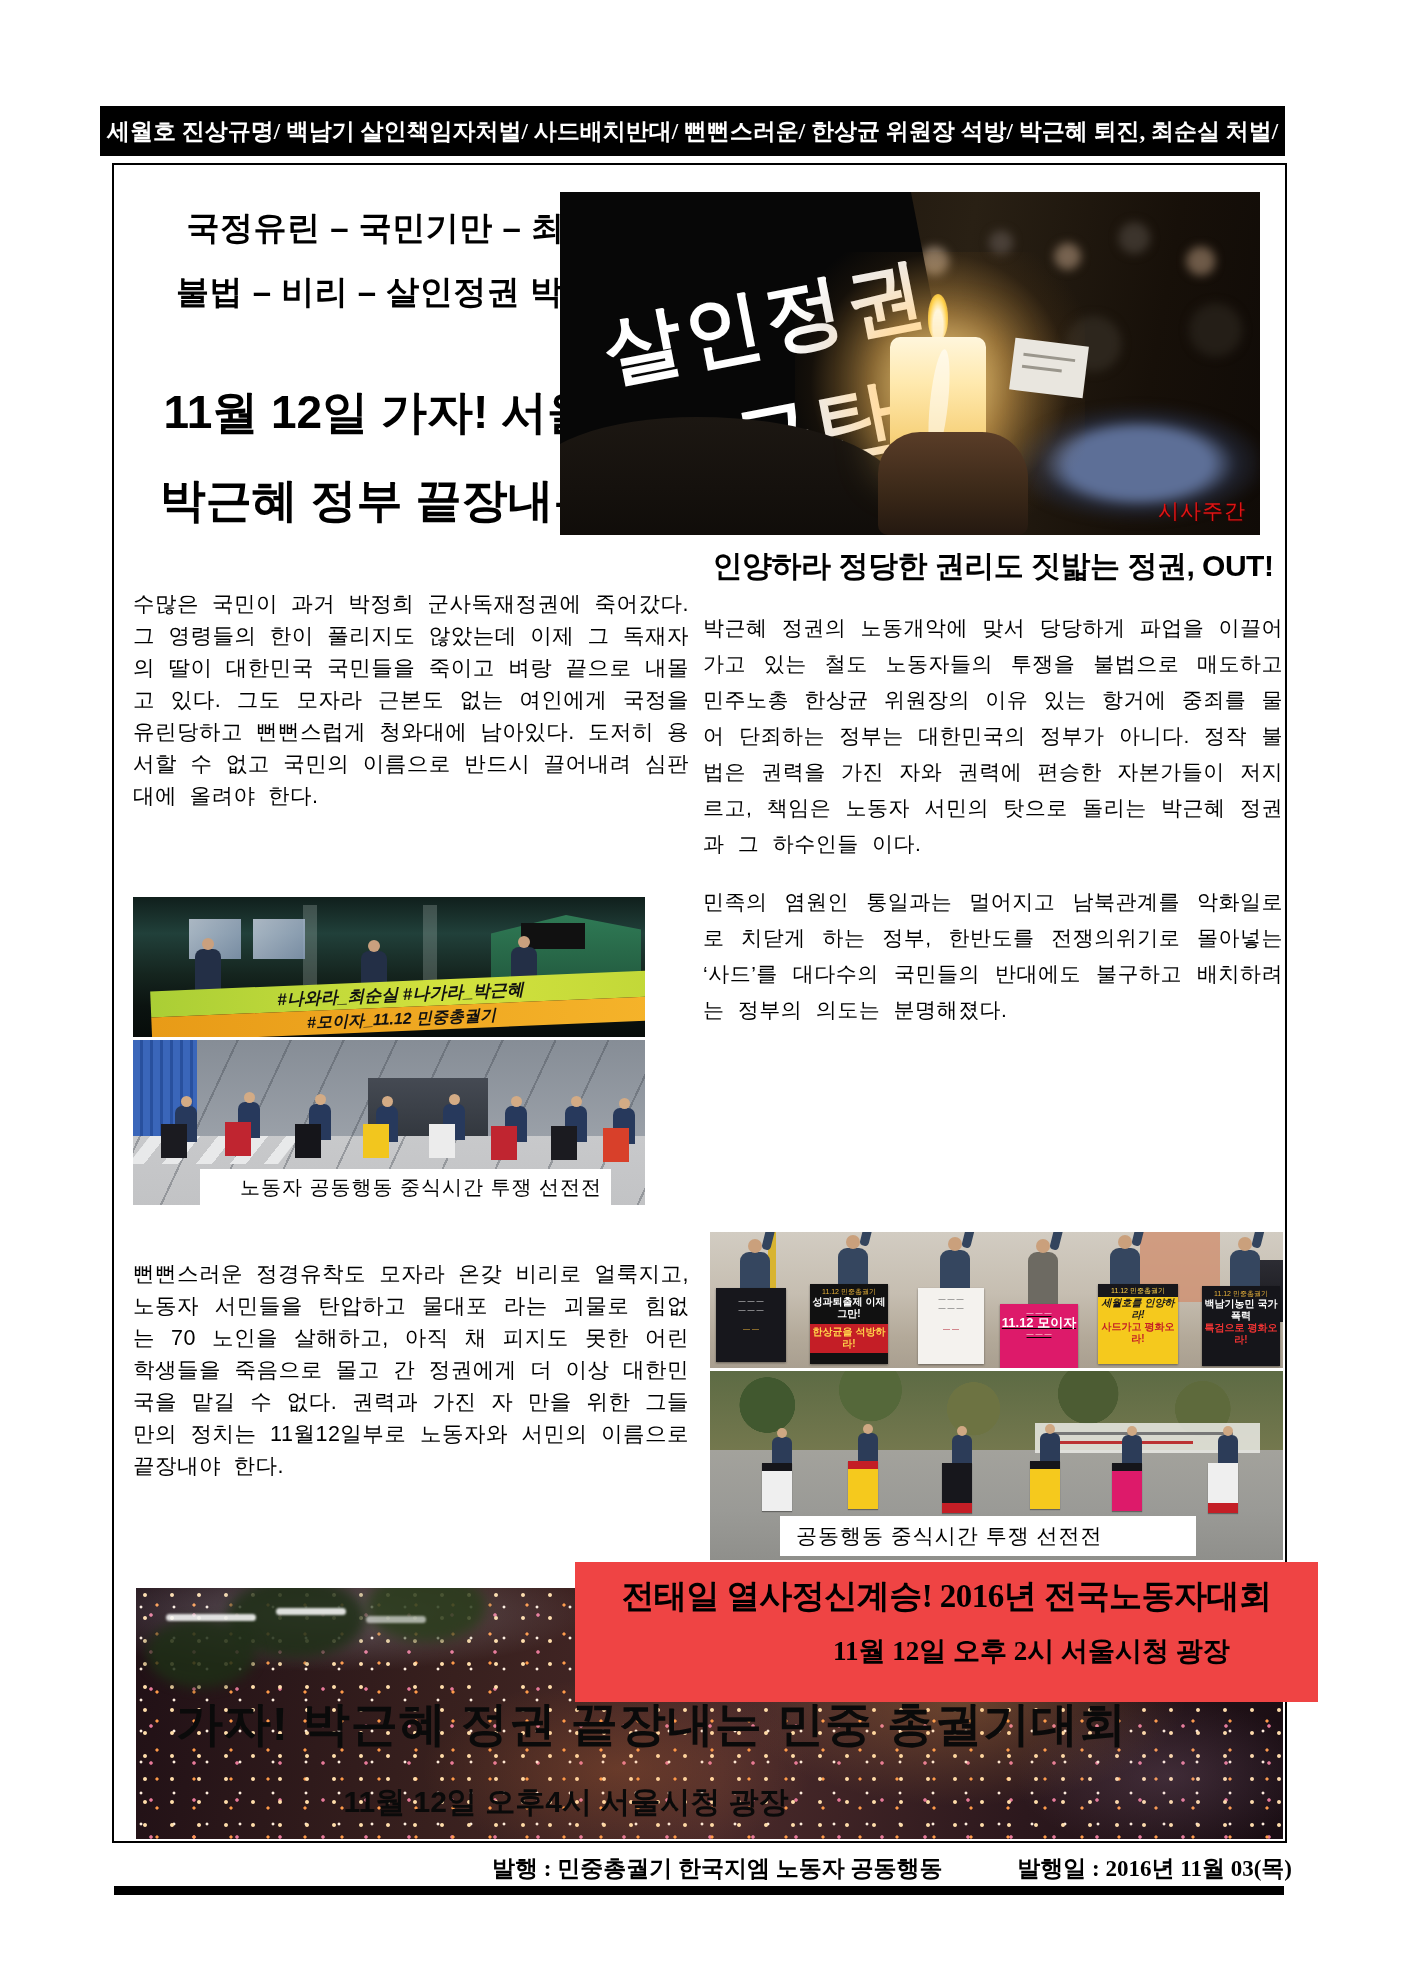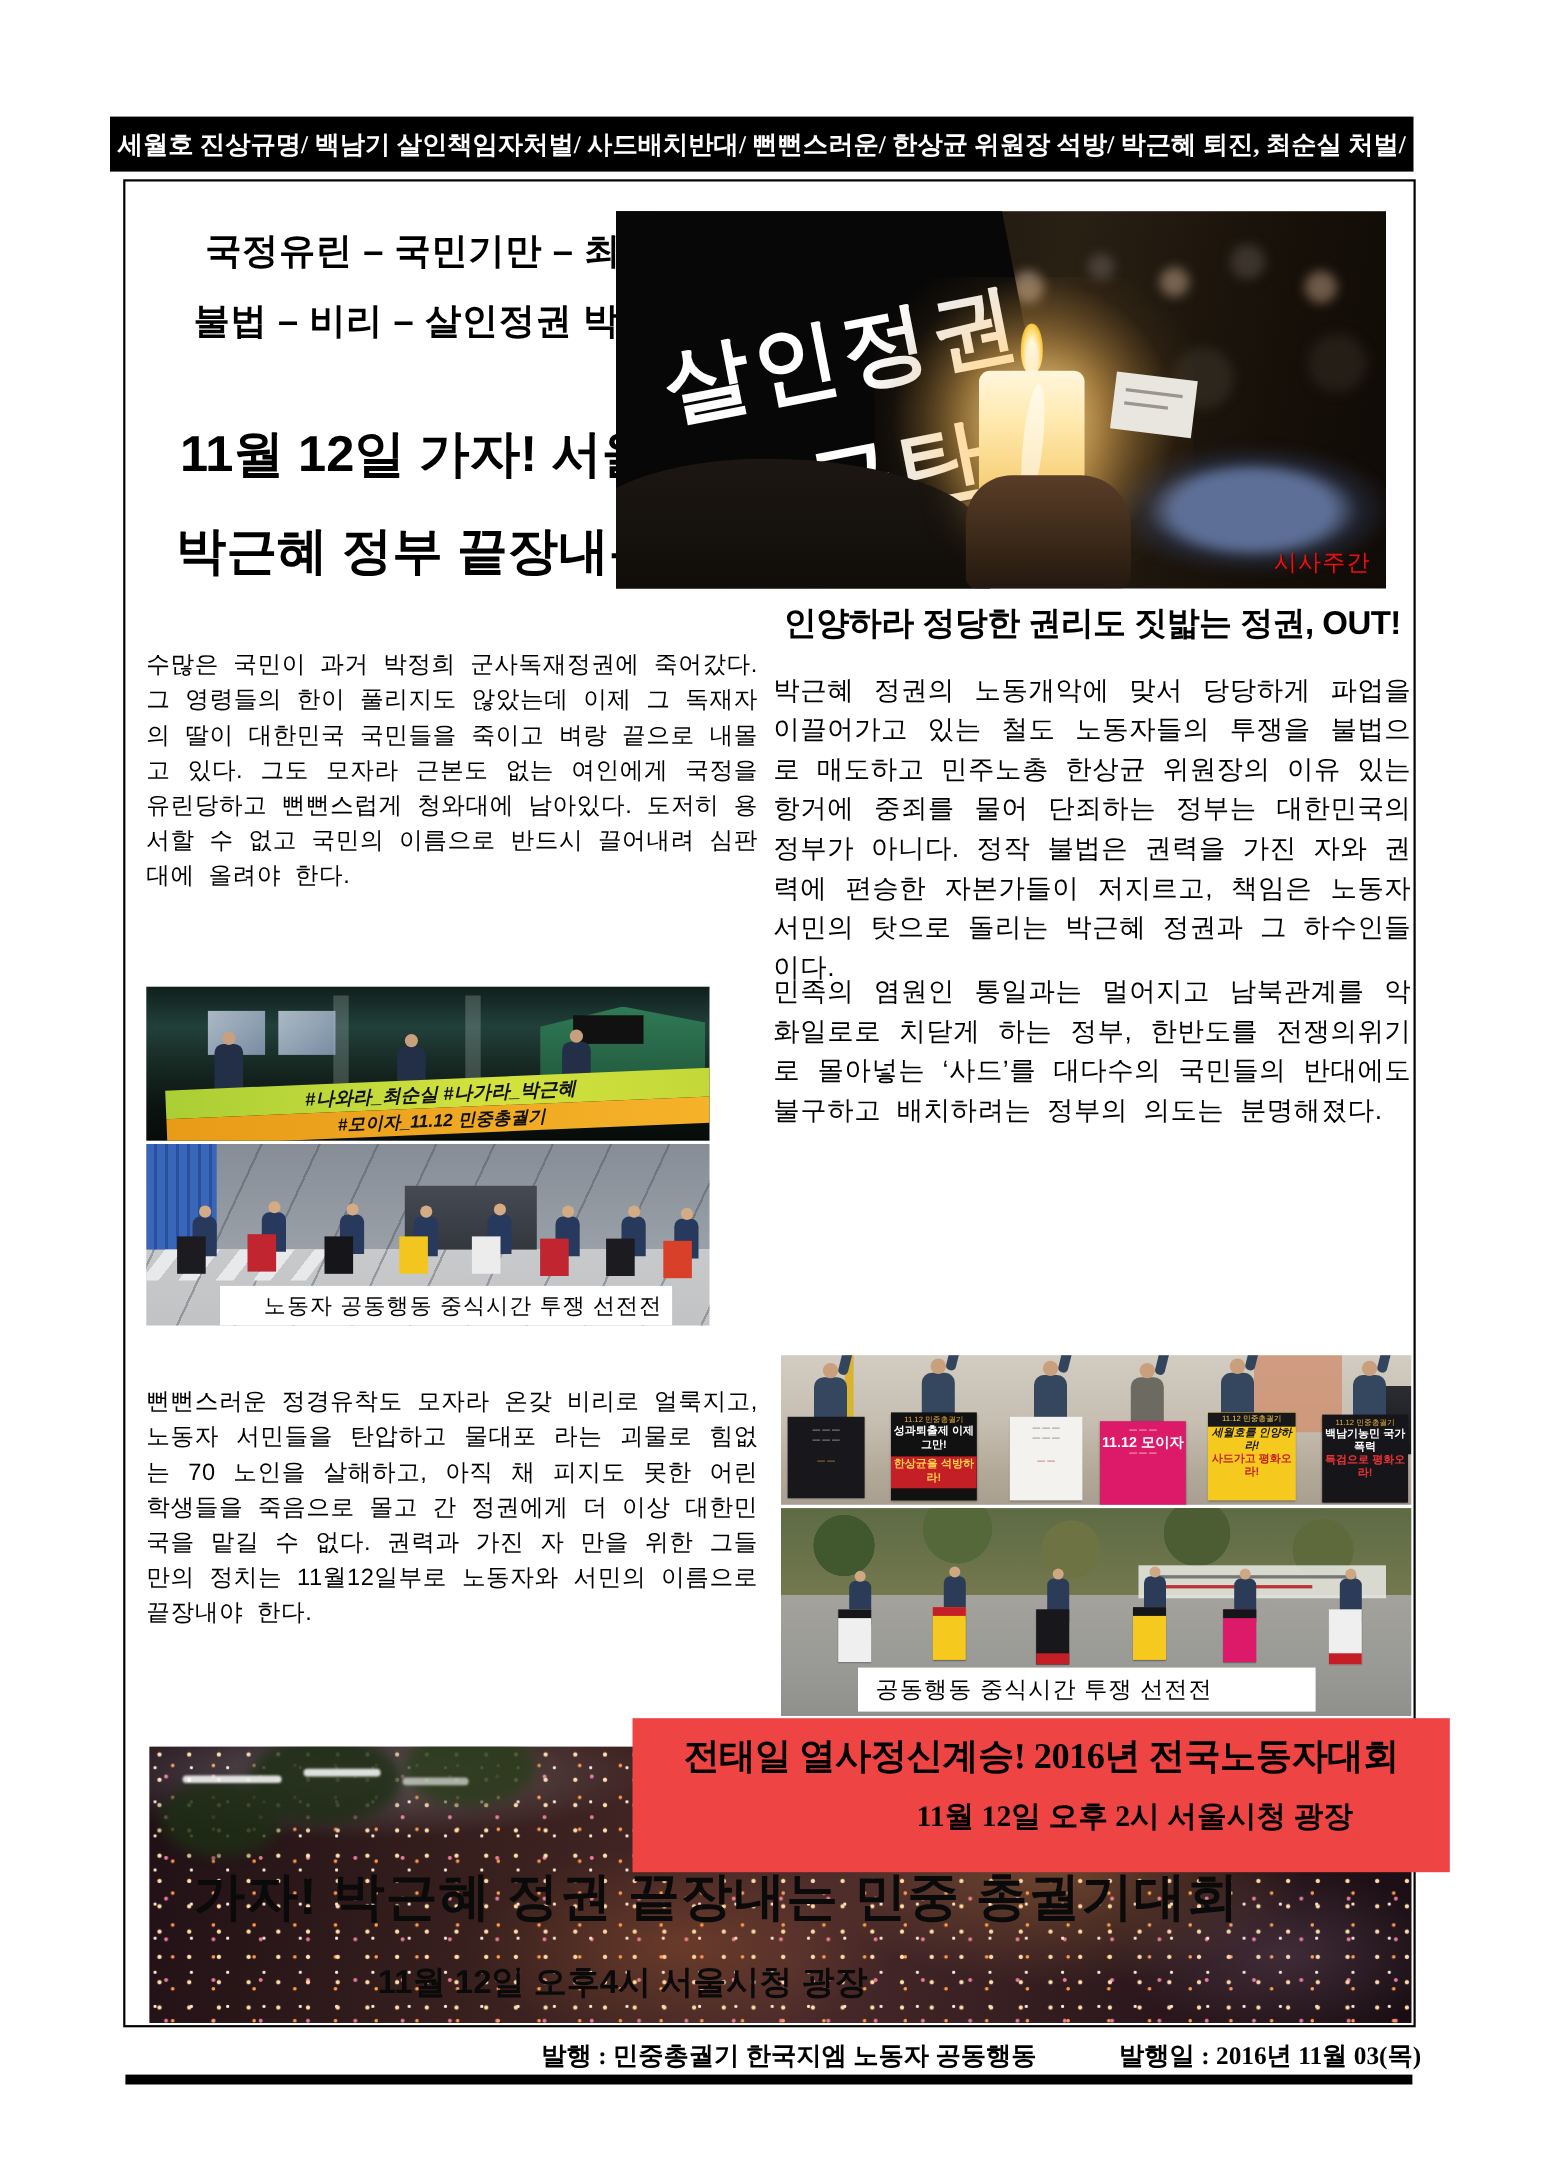--- a/index.html
+++ b/index.html
@@ -21,21 +21,21 @@
   .h2-block{position:absolute;left:131px;top:368px;width:556px;text-align:center;
             font-weight:900;font-size:46px;line-height:88px;letter-spacing:0px;}
   .body-text{font-size:21.5px;line-height:32px;text-align:justify;word-break:break-all;
              text-align-last:left;letter-spacing:0.5px;word-spacing:6px;}
   .p-left1{position:absolute;left:133px;top:588px;width:556px;}
   .p-left2{position:absolute;left:133px;top:1258px;width:556px;}
 
   
   .r-heading{position:absolute;left:703px;top:546px;width:580px;text-align:center;
              font-weight:900;font-size:30px;white-space:nowrap;letter-spacing:-0.5px;}
-  .r-body{font-size:24px;line-height:36px;text-align:justify;word-break:break-all;
+  .r-body{font-size:21px;line-height:36px;text-align:justify;word-break:break-all;
           text-align-last:left;letter-spacing:0.5px;word-spacing:7px;}
   .p-right1{position:absolute;left:703px;top:610px;width:580px;}
   .p-right2{position:absolute;left:703px;top:884px;width:580px;}
   .p-right3{position:absolute;left:703px;top:1048px;width:580px;}
 
   
   .photo{position:absolute;overflow:hidden;}
 
   
   .photo-candle{left:560px;top:192px;width:700px;height:343px;
@@ -279,21 +279,21 @@
     <div class="sign" style="left:100px;top:52px;width:78px;height:80px;background:#111;">
       <span class="hd" style="color:#e8b23a;margin-top:3px;">11.12 민중총궐기</span>
       <span class="bd" style="color:#fff;">성과퇴출제 이제그만!</span>
       <span class="bd" style="color:#ffd24a;background:#c41e26;margin-top:4px;padding:2px 0 3px;">한상균을 석방하라!</span>
     </div>
     <div class="sign" style="left:208px;top:56px;width:66px;height:76px;background:#f4f2ee;">
       <span class="hd" style="color:#555;margin-top:6px;">— — —</span>
       <span class="hd" style="color:#555;">— — —</span>
       <span class="hd" style="color:#b02030;margin-top:12px;">— —</span>
     </div>
-    <div class="sign" style="left:290px;top:60px;width:78px;height:84px;background:#dd1a6a;">
+    <div class="sign" style="left:290px;top:72px;width:78px;height:84px;background:#dd1a6a;text-decoration:underline;">
       <span class="hd" style="color:#fff;margin-top:4px;">— — —</span>
       <span class="bd" style="color:#fff;font-size:13px;">11.12 모이자</span>
       <span class="hd" style="color:#ffd;">— — —</span>
     </div>
     <div class="sign" style="left:388px;top:52px;width:80px;height:80px;background:#f5c91d;">
       <span class="hd" style="color:#ffd24a;background:#17171c;padding:2px 0;">11.12 민중총궐기</span>
       <span class="bd" style="color:#17171c;font-style:italic;">세월호를 인양하라!</span>
       <span class="bd" style="color:#c41e26;">사드가고 평화오라!</span>
     </div>
     <div class="sign" style="left:492px;top:54px;width:78px;height:80px;background:#15151a;">

